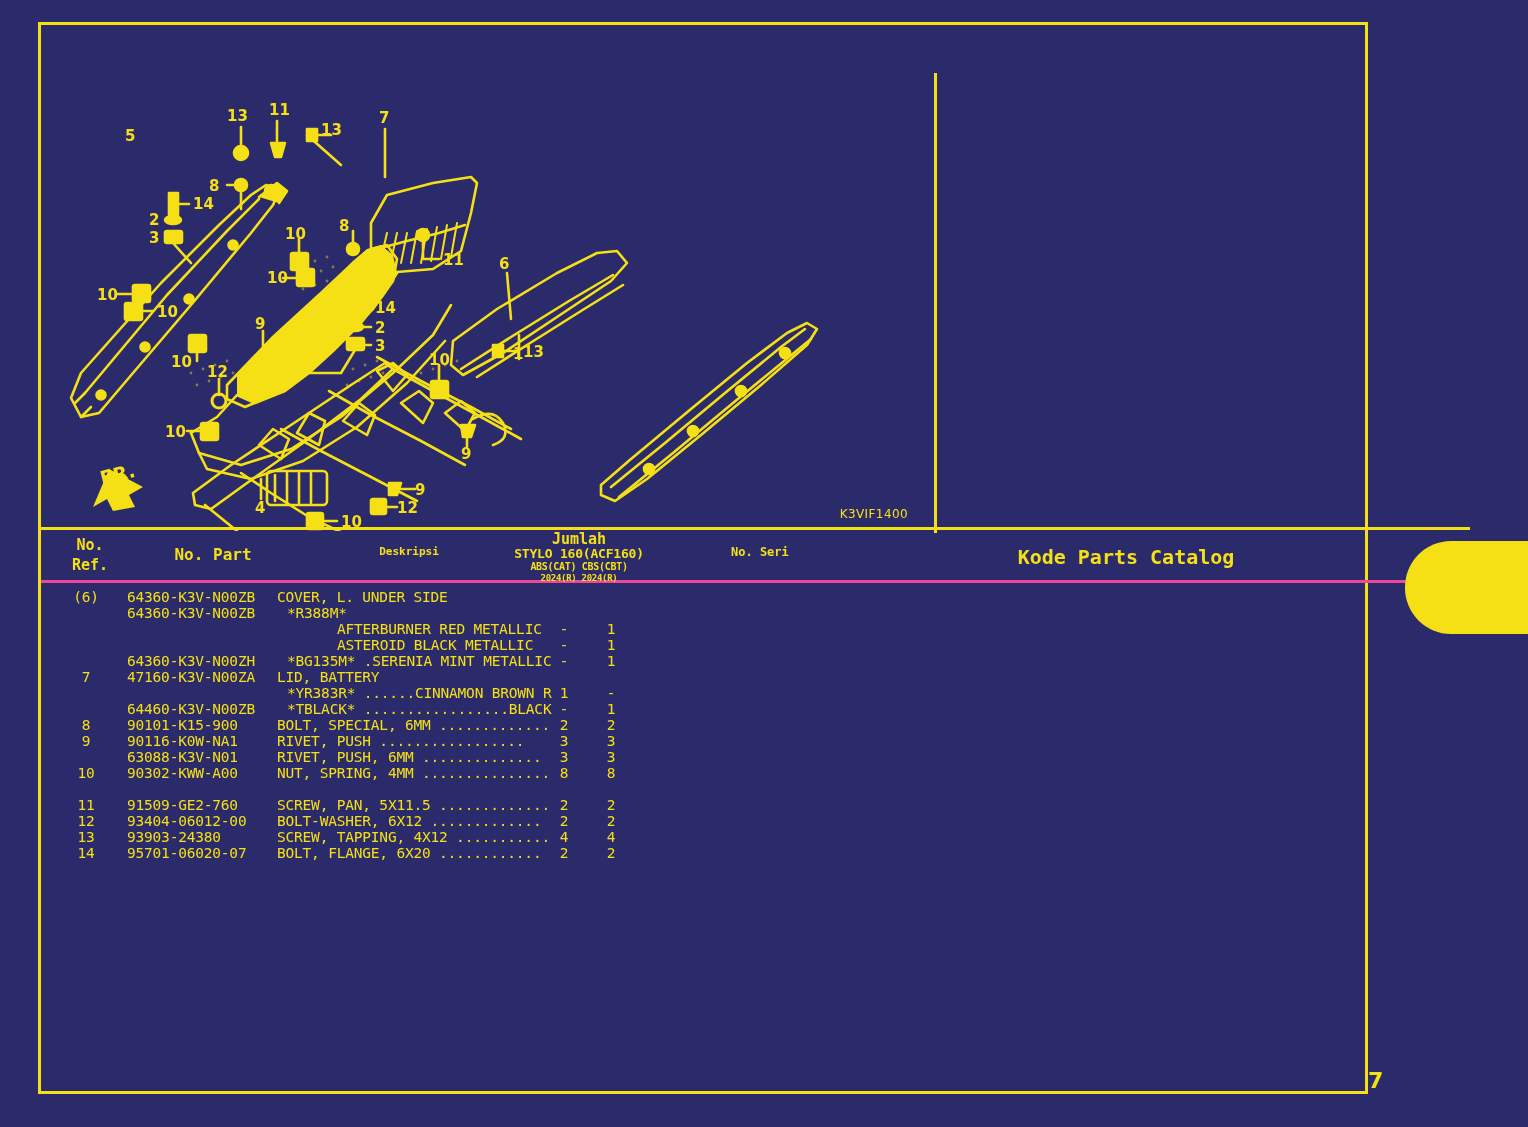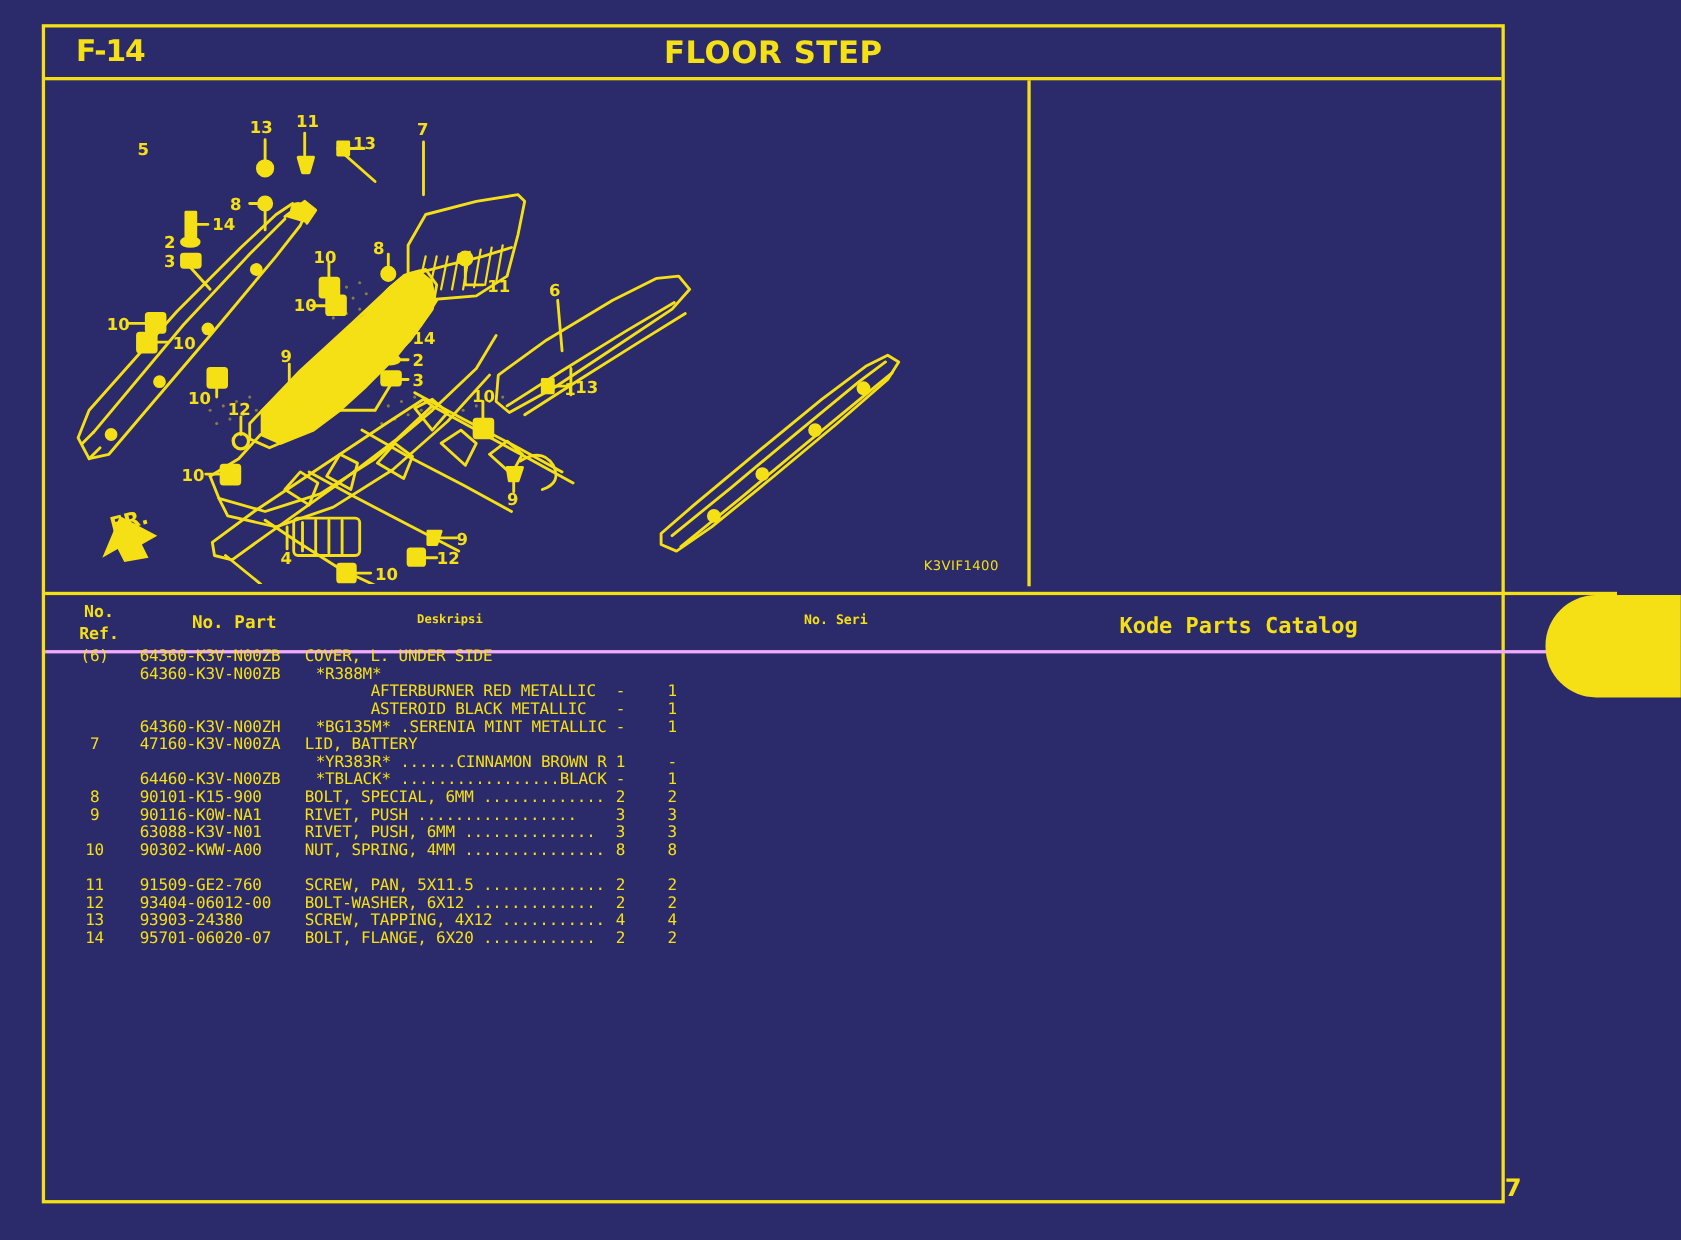--- a/index.html
+++ b/index.html
@@ -53,22 +53,22 @@
   }
   .fr-label{
     position:absolute;left:46px;top:4px;
     font-family:"DejaVu Sans",sans-serif;
     font-weight:bold;font-size:19px;
     transform:rotate(-14deg);transform-origin:left bottom;
   }
 
   
   .colhead{
-    position:absolute;left:41px;top:538px;width:1429px;height:56px;
-    border-top:3px solid #f5e015;border-bottom:3px solid #f0abfc;
+    position:absolute;left:41px;top:527px;width:1429px;height:56px;
+    border-top:3px solid #f5e015;border-bottom:3px solid #ec4899;
     box-sizing:border-box;
   }
   .ch{position:absolute;font-weight:bold;}
   .ch-noref{left:18px;top:5px;font-size:15px;line-height:20px;text-align:center;width:62px;}
   .ch-nopart{left:88px;top:15px;font-size:16px;width:168px;text-align:center;}
   .ch-desk{left:265px;top:15px;font-size:11px;width:206px;text-align:center;}
   .ch-jum{left:440px;top:1px;width:196px;text-align:center;}
   .ch-jum .l1{font-size:15px;line-height:16px;}
   .ch-jum .l2{font-size:13px;line-height:14px;letter-spacing:-.2px;}
   .ch-jum .l3{font-size:10px;line-height:12px;letter-spacing:-.3px;}
@@ -106,24 +106,20 @@
     font-weight:bold;font-size:22px;
   }
 </style>
 </head>
 <body>
 
 <div class="page">
 
   <div class="frame"></div>
 
-  <div class="titlebar">
-    <div class="sheet-code">F-14</div>
-    <div class="sheet-title">FLOOR STEP</div>
-  </div>
 
   <div class="illus-band">
 
     <div class="illus-left">
 
       <svg class="diagram-svg" width="896" height="458" viewBox="0 0 896 458">
         <g fill="none" stroke="#f5e015" stroke-width="2.6" stroke-linejoin="round" stroke-linecap="round">
 
           <path d="M30 325 L40 300 L120 210 L178 152 L210 122 L225 112 L238 118 L232 132
                    L210 160 L150 232 L92 300 L58 340 L40 344 Z"></path>
@@ -367,20 +363,26 @@
     <div class="illus-right"></div>
   </div>
 
   <div class="colhead">
     <div class="ch ch-noref">
       <div>No.</div>
       <div>Ref.</div>
     </div>
     <div class="ch ch-nopart">No. Part</div>
     <div class="ch ch-desk">Deskripsi</div>
+    <div class="ch ch-jum">
+      <div class="l1">Jumlah</div>
+      <div class="l2">STYLO 160(ACF160)</div>
+      <div class="l3">ABS(CAT) CBS(CBT)</div>
+      <div class="l4">2024(R)  2024(R)</div>
+    </div>
     <div class="ch ch-seri">No. Seri</div>
     <div class="ch ch-kode">Kode Parts Catalog</div>
   </div>
 
   <div class="listbody" id="parts-list">
       <div class="row"><div class="c-ref">(6)</div><div class="c-part">64360-K3V-N00ZB</div><div class="c-desc">COVER, L. UNDER SIDE</div><div class="c-q1"></div><div class="c-q2"></div></div>
       <div class="row"><div class="c-ref"></div><div class="c-part">64360-K3V-N00ZB</div><div class="c-desc ind2">*R388M*</div><div class="c-q1"></div><div class="c-q2"></div></div>
       <div class="row"><div class="c-ref"></div><div class="c-part"></div><div class="c-desc ind1">AFTERBURNER RED METALLIC</div><div class="c-q1">-</div><div class="c-q2">1</div></div>
       <div class="row"><div class="c-ref"></div><div class="c-part"></div><div class="c-desc ind1">ASTEROID BLACK METALLIC</div><div class="c-q1">-</div><div class="c-q2">1</div></div>
       <div class="row"><div class="c-ref"></div><div class="c-part">64360-K3V-N00ZH</div><div class="c-desc ind2">*BG135M* .SERENIA MINT METALLIC</div><div class="c-q1">-</div><div class="c-q2">1</div></div>

